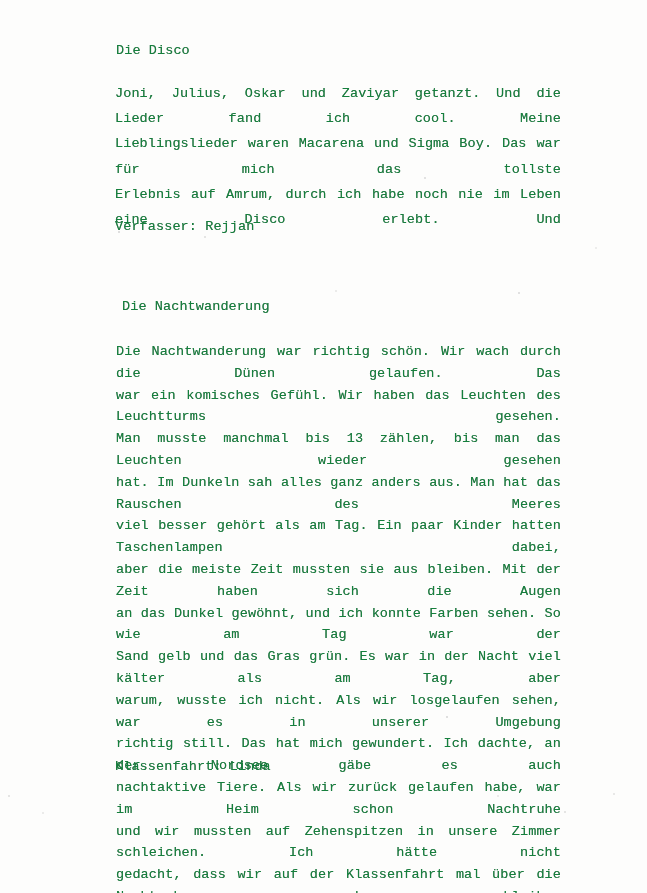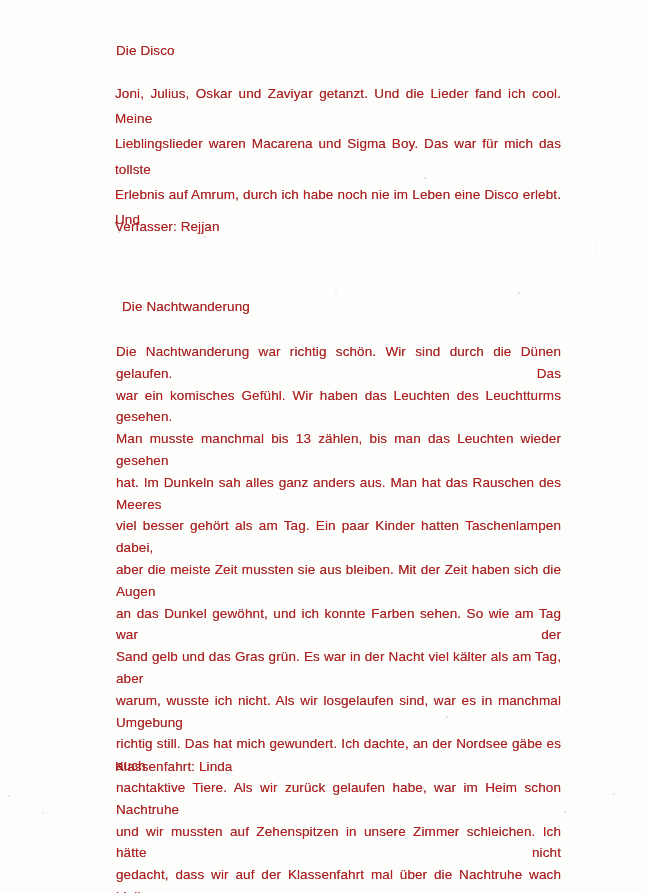--- a/index.html
+++ b/index.html
@@ -6,22 +6,22 @@
     margin: 0;
     padding: 0;
     background: #ffffff;
   }
   .page {
     position: relative;
     width: 647px;
     height: 893px;
     background: #fdfdfc;
     overflow: hidden;
-    font-family: Liberation Sans, sans-serif;
-    color: #b91c1c;
+    font-family: Liberation Mono, monospace;
+    color: #15803d;
   }
   
   .txt {
     font-size: 13.5px;
     letter-spacing: 0.1px;
     text-shadow: 0 0 0.55px rgba(46,46,46,0.55);
     -webkit-font-smoothing: antialiased;
   }
   .essay-title {
     position: absolute;
@@ -92,29 +92,29 @@
     <div class="line">Joni, Julius, Oskar und Zaviyar getanzt. Und die Lieder fand ich cool. Meine</div>
     <div class="line">Lieblingslieder waren Macarena und Sigma Boy. Das war für mich das tollste</div>
     <div class="line">Erlebnis auf Amrum, durch ich habe noch nie im Leben eine Disco erlebt. Und</div>
   </div>
 
   <div class="author-line author-1 txt">Verfasser: Rejjan</div>
 
   <h2 class="essay-title txt title-2">Die Nachtwanderung</h2>
 
   <div class="para para-2 txt">
-    <div class="line">Die Nachtwanderung war richtig schön. Wir sind durch die Dünen gelaufen. Das</div>
+    <div class="line">Die Nachtwanderung war richtig schön. Wir wach durch die Dünen gelaufen. Das</div>
     <div class="line">war ein komisches Gefühl. Wir haben das Leuchten des Leuchtturms gesehen.</div>
     <div class="line">Man musste manchmal bis 13 zählen, bis man das Leuchten wieder gesehen</div>
     <div class="line">hat. Im Dunkeln sah alles ganz anders aus. Man hat das Rauschen des Meeres</div>
     <div class="line">viel besser gehört als am Tag. Ein paar Kinder hatten Taschenlampen dabei,</div>
     <div class="line">aber die meiste Zeit mussten sie aus bleiben. Mit der Zeit haben sich die Augen</div>
     <div class="line">an das Dunkel gewöhnt, und ich konnte Farben sehen. So wie am Tag war der</div>
     <div class="line">Sand gelb und das Gras grün. Es war in der Nacht viel kälter als am Tag, aber</div>
-    <div class="line">warum, wusste ich nicht. Als wir losgelaufen sind, war es in manchmal Umgebung</div>
+    <div class="line">warum, wusste ich nicht. Als wir losgelaufen sehen, war es in unserer Umgebung</div>
     <div class="line">richtig still. Das hat mich gewundert. Ich dachte, an der Nordsee gäbe es auch</div>
     <div class="line">nachtaktive Tiere. Als wir zurück gelaufen habe, war im Heim schon Nachtruhe</div>
     <div class="line">und wir mussten auf Zehenspitzen in unsere Zimmer schleichen. Ich hätte nicht</div>
     <div class="line">gedacht, dass wir auf der Klassenfahrt mal über die Nachtruhe wach bleiben</div>
 
   </div>
 
   <div class="author-line author-2 txt">Klassenfahrt: Linda</div>
 
   <div class="speckles"></div>

